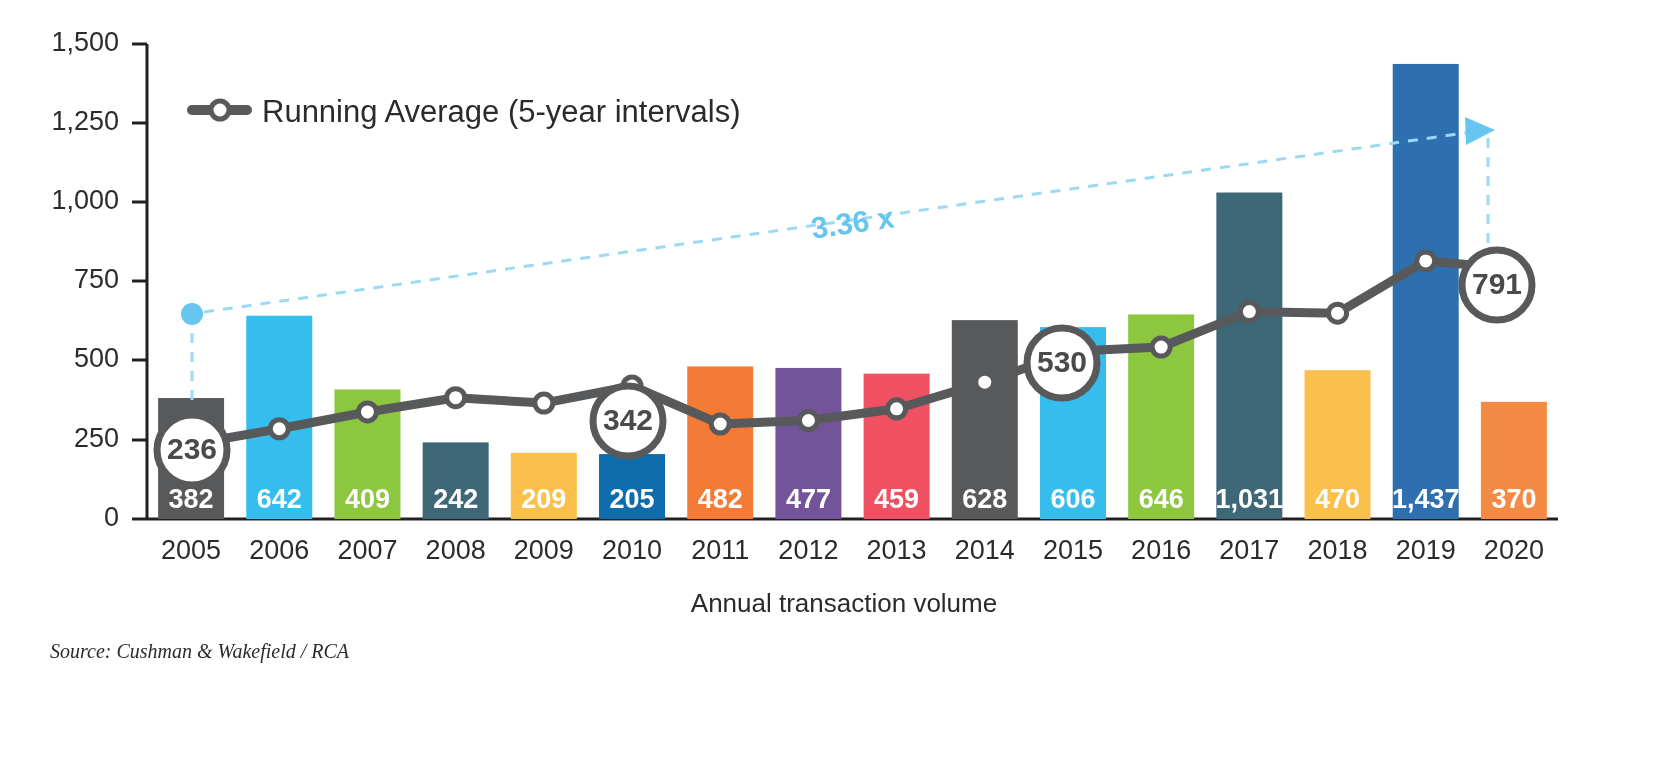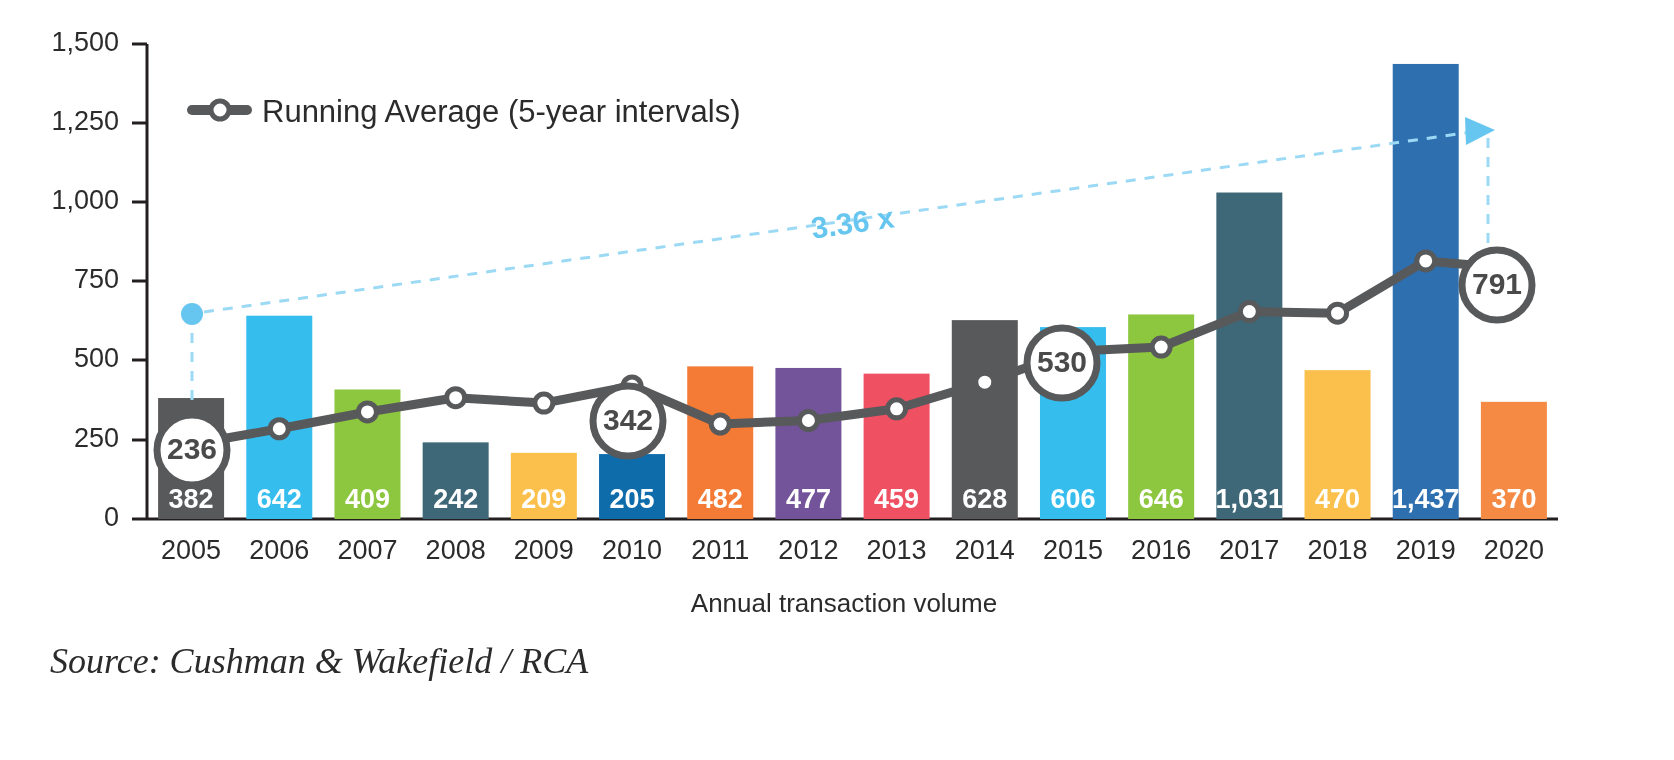--- a/index.html
+++ b/index.html
@@ -76,21 +76,21 @@
     font-weight: bold;
     fill: #67c6ef;
     text-anchor: middle;
   }
   .source-note {
     position: absolute;
     left: 34px;
     top: 640px;
     font-family: "Liberation Serif", serif;
     font-style: italic;
-    font-size: 36px;
+    font-size: 20px;
     color: #2b2b2b;
     white-space: nowrap;
   }
 </style>
 </head>
 <body>
 
 <div id="chart-root">
 
   <svg class="chart-svg" viewBox="0 0 1674 760">

